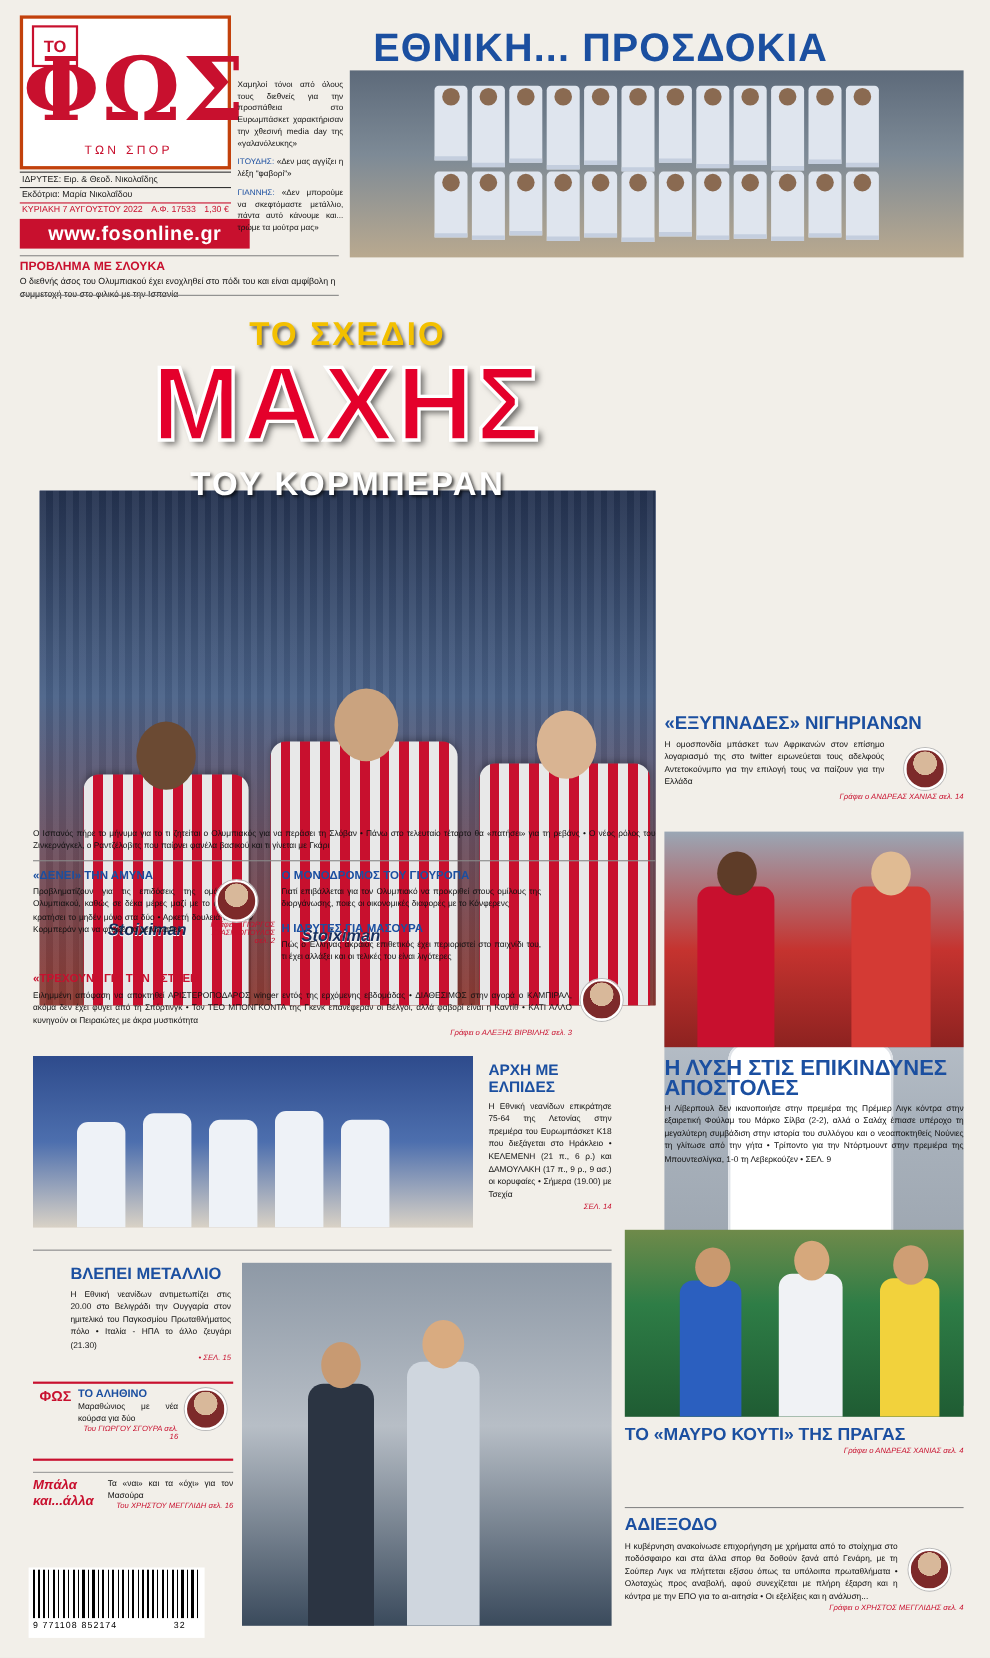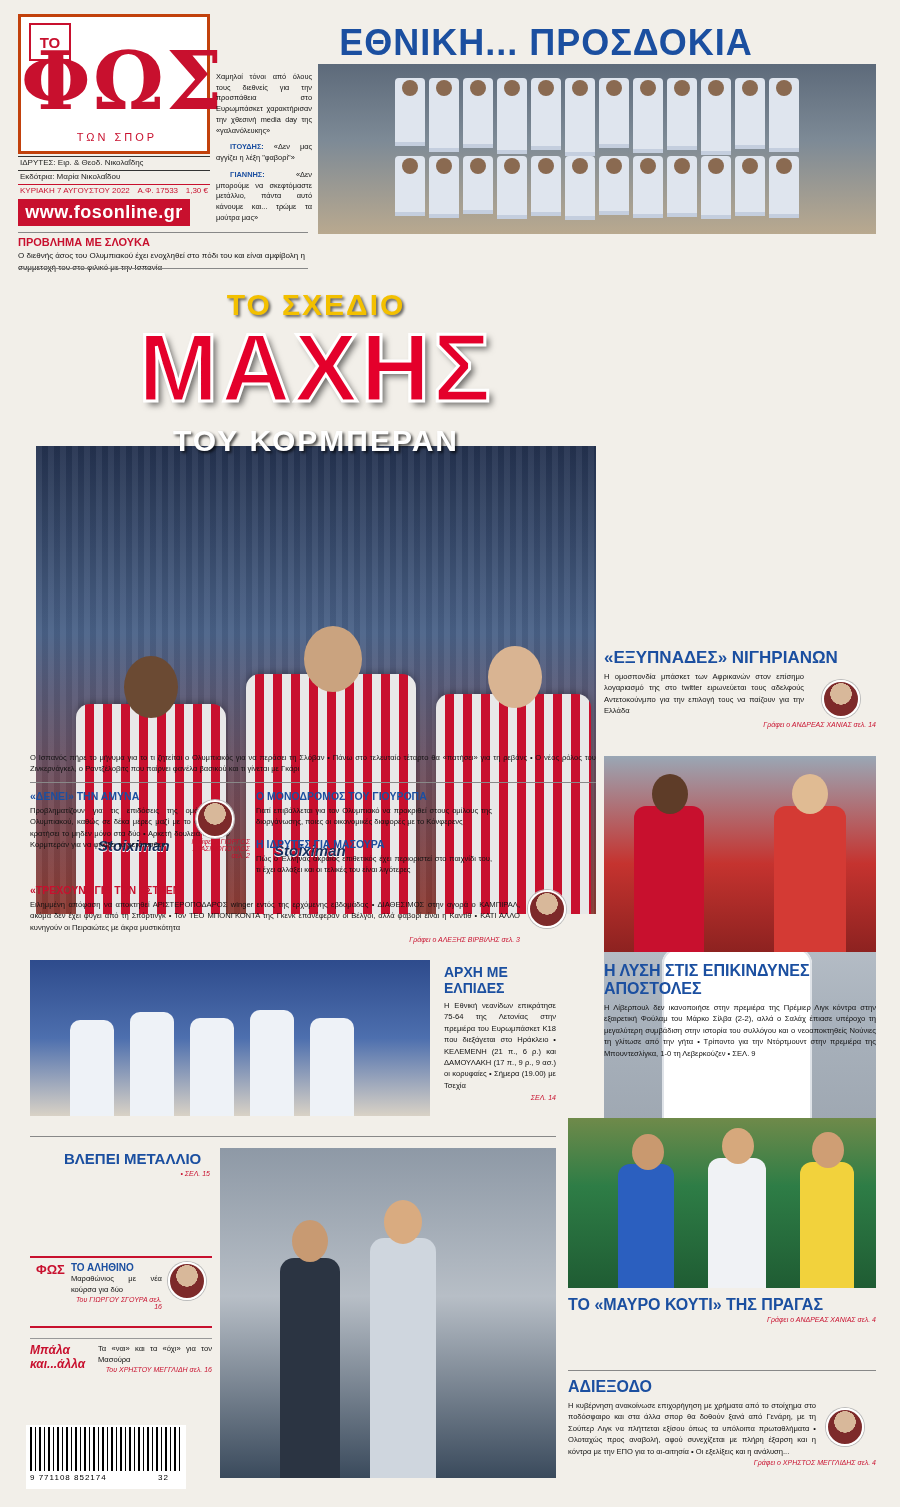--- a/index.html
+++ b/index.html
@@ -37,21 +37,21 @@
     position:absolute;left:0;bottom:8px;width:192px;text-align:center;
     font-size:11px;color:#c8102e;letter-spacing:3px;
   }
   .mh-line{
     width:192px;border-top:1px solid #333;margin-top:2px;
     font-size:8px;color:#222;padding:1px 2px;box-sizing:border-box;
     display:flex;justify-content:space-between;text-align:center;
   }
   .mh-line.red{color:#c8102e;border-top:1px solid #c8102e;}
   .site-url{
-    margin-top:3px;width:172px;background:#c8102e;color:#fff;
+    margin-top:3px;width:209px;background:#c8102e;color:#fff;
     text-align:center;font-size:18px;font-weight:bold;padding:3px 0;
     letter-spacing:.5px;
   }
   
   .top-head{
     position:absolute;left:216px;top:22px;width:660px;
     color:#1b4fa0;font-weight:bold;font-size:36px;letter-spacing:1px;
     font-family:"Liberation Sans", sans-serif;
     text-align:center;
   }
@@ -65,21 +65,21 @@
     width:30px;border-radius:4px 4px 0 0;background:#dfe5ee;
     box-shadow:inset 0 -4px 0 #c4cede;
   }
   .ph-head{width:16px;height:16px;border-radius:50%;background:#8a6a51;margin:2px auto 0;}
   
   .lede{
     position:absolute;left:216px;top:72px;width:96px;font-size:7.4px;
     line-height:1.45;color:#111;text-align:justify;
   }
   .quote-block{margin-top:6px;}
-  .quote-block .who{color:#1b4fa0;font-weight:bold;margin-left:14px;}
+  .quote-block .who{color:#1b4fa0;font-weight:normal;}
   
   .slouka{
     position:absolute;left:18px;top:236px;width:290px;
   }
   .slouka .t{color:#c8102e;font-weight:bold;font-size:11px;}
   .slouka .b{font-size:8px;line-height:1.45;color:#111;margin-top:2px;}
   .rule{position:absolute;background:#888;height:1px;}
   
   .main-photo{
     position:absolute;left:36px;top:276px;width:560px;height:468px;
@@ -344,40 +344,41 @@
   </div>
 
   <div class="photo ph-liverpool" style="position:absolute;left:604px;top:756px;width:272px;height:196px;">
     <div style="position:absolute;left:30px;top:50px;width:70px;height:146px;background:#c8102e;border-radius:12px 12px 0 0;"></div>
     <div style="position:absolute;left:48px;top:18px;width:36px;height:40px;border-radius:50%;background:#5e3c28;"></div>
     <div style="position:absolute;left:170px;top:50px;width:72px;height:146px;background:#d43a34;border-radius:12px 12px 0 0;"></div>
     <div style="position:absolute;left:188px;top:18px;width:36px;height:40px;border-radius:50%;background:#e0bb93;"></div>
   </div>
 
   <div style="position:absolute;left:604px;top:962px;width:272px;">
-    <div class="h-blue" style="font-size:16px;line-height:18px;">Η ΛΥΣΗ ΣΤΙΣ ΕΠΙΚΙΝΔΥΝΕΣ ΑΠΟΣΤΟΛΕΣ</div>
+    <div class="h-blue" style="font-size:20px;line-height:18px;">Η ΛΥΣΗ ΣΤΙΣ ΕΠΙΚΙΝΔΥΝΕΣ ΑΠΟΣΤΟΛΕΣ</div>
     <div class="cap" style="margin-top:4px;">Η Λίβερπουλ δεν ικανοποιήσε στην πρεμιέρα της Πρέμιερ Λιγκ κόντρα στην εξαιρετική Φούλαμ του Μάρκο Σίλβα (2-2), αλλά ο Σαλάχ έπιασε υπέροχο τη μεγαλύτερη συμβάδιση στην ιστορία του συλλόγου και ο νεοαποκτηθείς Νούνιες τη γλίτωσε από την γήτα • Τρίποντο για την Ντόρτμουντ στην πρεμιέρα της Μπουντεσλίγκα, 1-0 τη Λεβερκούζεν • ΣΕΛ. 9</div>
   </div>
 
   <div class="photo ph-volley" style="position:absolute;left:30px;top:960px;width:400px;height:156px;">
     <div style="position:absolute;left:40px;top:60px;width:44px;height:96px;background:#eef2f7;border-radius:10px 10px 0 0;"></div>
     <div style="position:absolute;left:100px;top:52px;width:44px;height:104px;background:#eef2f7;border-radius:10px 10px 0 0;"></div>
     <div style="position:absolute;left:160px;top:58px;width:44px;height:98px;background:#eef2f7;border-radius:10px 10px 0 0;"></div>
     <div style="position:absolute;left:220px;top:50px;width:44px;height:106px;background:#eef2f7;border-radius:10px 10px 0 0;"></div>
     <div style="position:absolute;left:280px;top:58px;width:44px;height:98px;background:#eef2f7;border-radius:10px 10px 0 0;"></div>
   </div>
   <div style="position:absolute;left:444px;top:964px;width:112px;">
     <div class="h-blue" style="font-size:14px;line-height:16px;">ΑΡΧΗ ΜΕ ΕΛΠΙΔΕΣ</div>
     <div class="cap" style="margin-top:4px;">Η Εθνική νεανίδων επικράτησε 75-64 της Λετονίας στην πρεμιέρα του Ευρωμπάσκετ Κ18 που διεξάγεται στο Ηράκλειο • ΚΕΛΕΜΕΝΗ (21 π., 6 ρ.) και ΔΑΜΟΥΛΑΚΗ (17 π., 9 ρ., 9 ασ.) οι κορυφαίες • Σήμερα (19.00) με Τσεχία</div>
     <div class="byline" style="margin-top:3px;">ΣΕΛ. 14</div>
   </div>
 
   <div class="rule" style="left:30px;top:1136px;width:526px;"></div>
   <div style="position:absolute;left:64px;top:1150px;width:146px;">
     <div class="h-blue" style="font-size:15px;line-height:17px;">ΒΛΕΠΕΙ ΜΕΤΑΛΛΙΟ</div>
+    <div class="cap" style="margin-top:4px;">Η Εθνική νεανίδων αντιμετωπίζει στις 20.00 στο Βελιγράδι την Ουγγαρία στον ημιτελικό του Παγκοσμίου Πρωταθλήματος πόλο • Ιταλία - ΗΠΑ το άλλο ζευγάρι (21.30)</div>
     <div class="byline" style="margin-top:3px;">• ΣΕΛ. 15</div>
   </div>
 
   <div class="photo ph-swim" style="position:absolute;left:220px;top:1148px;width:336px;height:330px;">
     <div style="position:absolute;left:60px;top:110px;width:60px;height:220px;background:#2b3442;border-radius:14px 14px 0 0;"></div>
     <div style="position:absolute;left:72px;top:72px;width:36px;height:42px;border-radius:50%;background:#c89a72;"></div>
     <div style="position:absolute;left:150px;top:90px;width:66px;height:240px;background:#cfd6de;border-radius:14px 14px 0 0;"></div>
     <div style="position:absolute;left:164px;top:52px;width:38px;height:44px;border-radius:50%;background:#d9ab80;"></div>
   </div>
 

